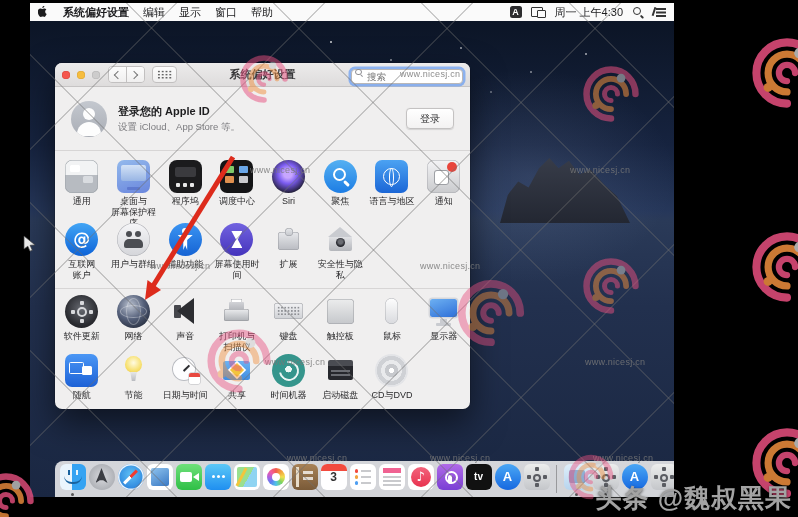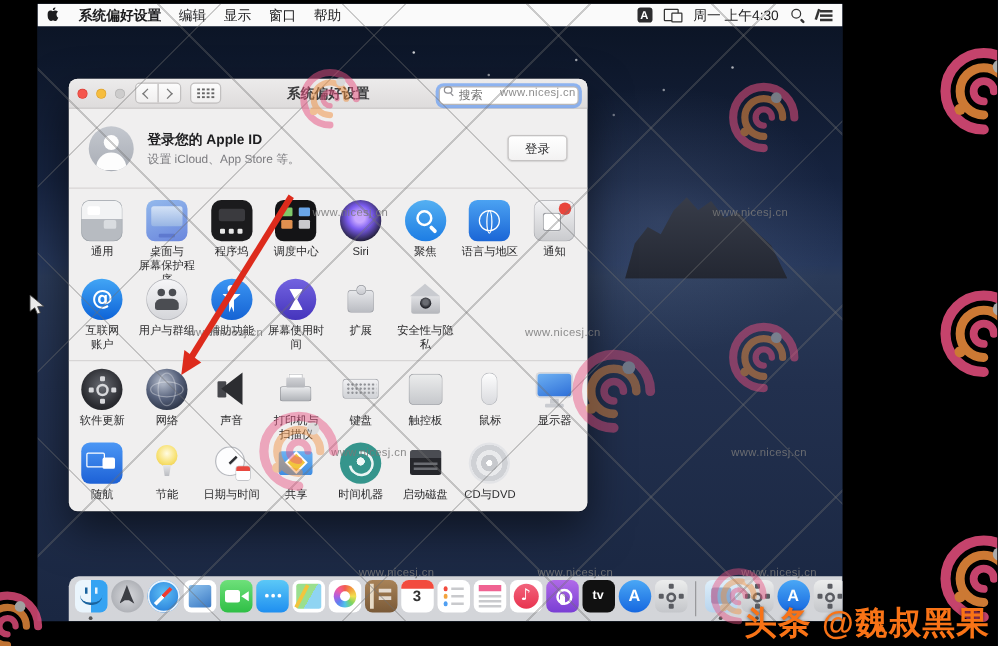--- a/index.html
+++ b/index.html
@@ -218,21 +218,21 @@
   .d-preview{background:linear-gradient(#dfeffa,#b7d4ee);}
   .d-preview:before{left:5px;top:6px;width:16px;height:13px;background:rgba(90,130,180,.55);border-radius:2px;}
   
   .wm-lines{position:absolute;inset:0;z-index:5;pointer-events:none;
      background-image:repeating-linear-gradient(45deg,transparent 0 103px,rgba(110,110,110,.34) 103px 104.5px),
                       repeating-linear-gradient(135deg,transparent 0 103px,rgba(110,110,110,.34) 103px 104.5px);}
   .wm-layer{position:absolute;inset:0;z-index:5;pointer-events:none;}
   .wm{position:absolute;font-size:9px;color:rgba(120,120,120,.85);letter-spacing:.3px;}
   .spiral{position:absolute;z-index:5;pointer-events:none;}
   .arrow-svg,.cursor-svg{position:absolute;left:0;top:0;z-index:6;pointer-events:none;}
-  .credit{position:absolute;right:6px;bottom:1px;z-index:9;color:#f97316;font-size:26px;font-weight:bold;letter-spacing:1px;
+  .credit{position:absolute;right:6px;bottom:1px;z-index:9;color:#a3a3a3;font-size:26px;font-weight:bold;letter-spacing:1px;
           text-shadow:0 1px 3px rgba(0,0,0,.6);}
 </style>
 </head>
 <body>
 
 <div class="stage">
   <div class="screen">
 
     <div class="wallpaper">
       <div class="glow"></div>

